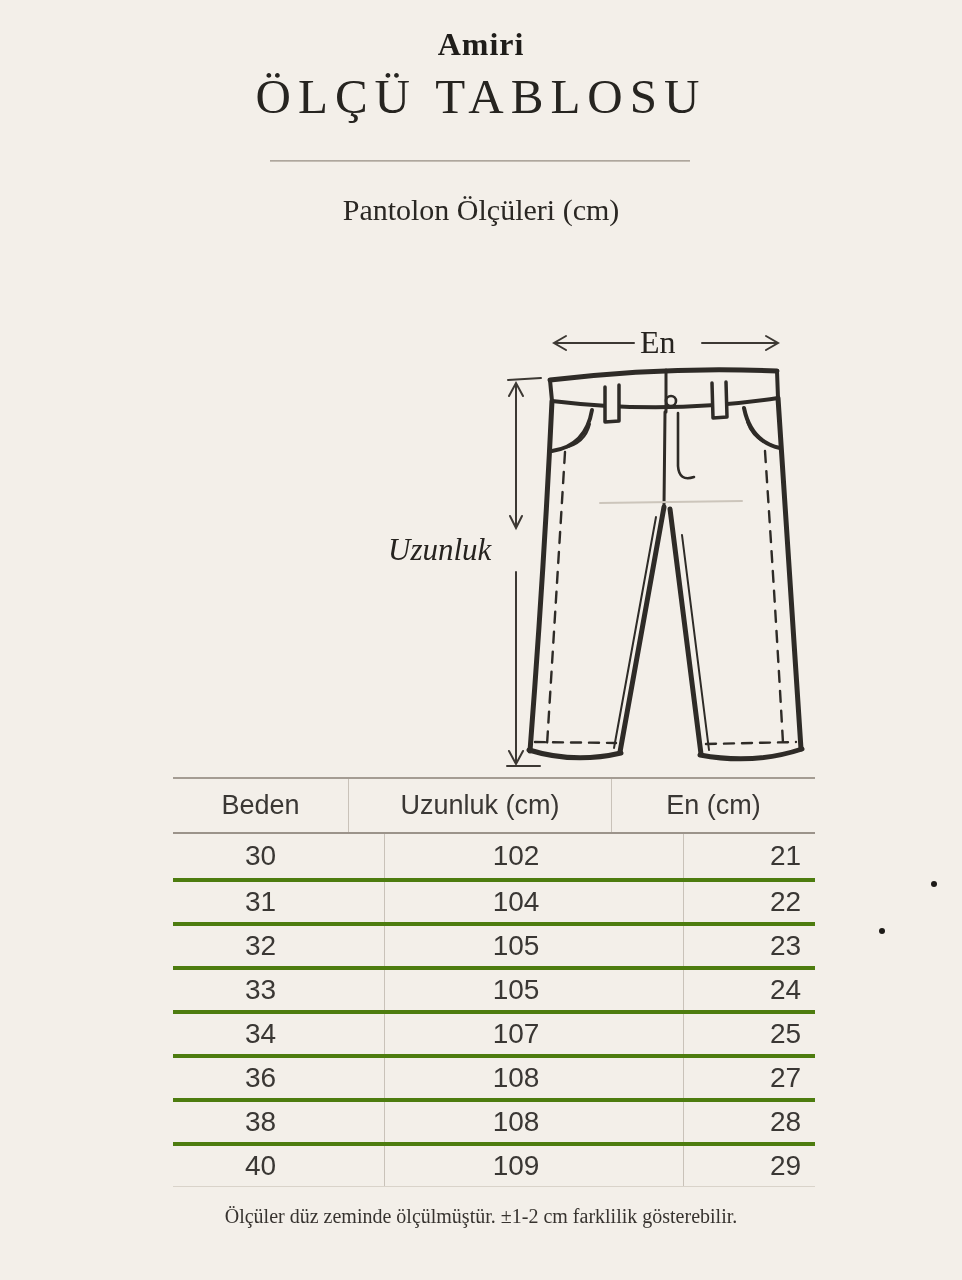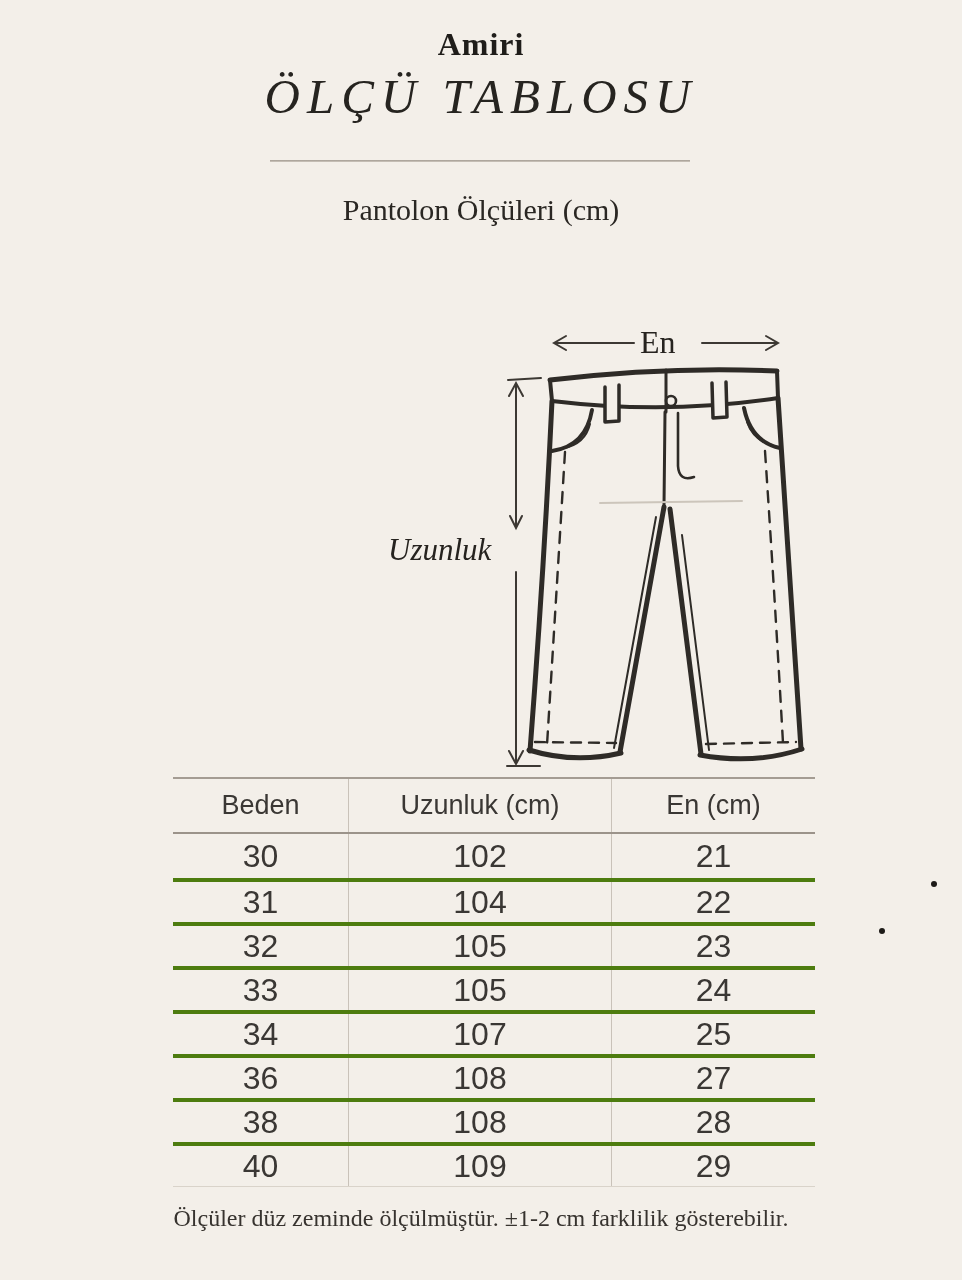--- a/index.html
+++ b/index.html
@@ -14,21 +14,21 @@
   }
 
   
   .header { position: absolute; top: 0; left: 0; width: 962px; text-align: center; }
   .brand {
     position: absolute; top: 26px; left: 0; width: 100%;
     font-size: 32px; font-weight: 600; letter-spacing: 1px; color: #1f1d1a;
   }
   .main-title {
     position: absolute; top: 68px; left: 0; width: 100%;
-    font-size: 49px; font-weight: 500; letter-spacing: 7px; color: #262420; font-style: italic;
+    font-size: 49px; font-weight: 500; letter-spacing: 7px; color: #262420;
   }
   .title-divider {
     position: absolute; top: 160px; left: 270px; width: 420px; height: 2px;
     background: linear-gradient(to bottom, #a39b92, #cfc8bf);
   }
   .subtitle {
     position: absolute; top: 193px; left: 0; width: 100%;
     font-size: 30px; font-weight: 400; color: #2a2723;
   }
 
@@ -51,31 +51,31 @@
     border-bottom: 1px solid #d9d3ca;
     font-family: "Liberation Sans", sans-serif;
     color: #3a3734;
   }
   .t-row { display: grid; grid-template-columns: 175px 263px 204px; }
   .t-row.head {
     height: 55px;
     border-bottom: 2px solid #9b938a;
     font-size: 27px;
   }
-  .t-row.body { height: 44px; font-size: 32px; }
+  .t-row.body { height: 44px; font-size: 28px; gap: 36px; }
   .t-row.body + .t-row.body { border-top: 4px solid #4d7c0f; }
   .t-cell {
     display: flex; align-items: center; justify-content: center;
   }
   .t-cell + .t-cell { border-left: 1px solid #c9c2b9; }
 
   
   .footnote {
     position: absolute; top: 1205px; left: 0; width: 962px;
-    text-align: center; font-size: 24px; color: #37332f;
+    text-align: center; font-size: 20px; color: #37332f;
   }
 
   
   .speck { position: absolute; width: 6px; height: 6px; border-radius: 50%; background: #1d1b18; }
   .speck-1 { left: 931px; top: 881px; }
   .speck-2 { left: 879px; top: 928px; }
 </style>
 </head>
 <body>
 

